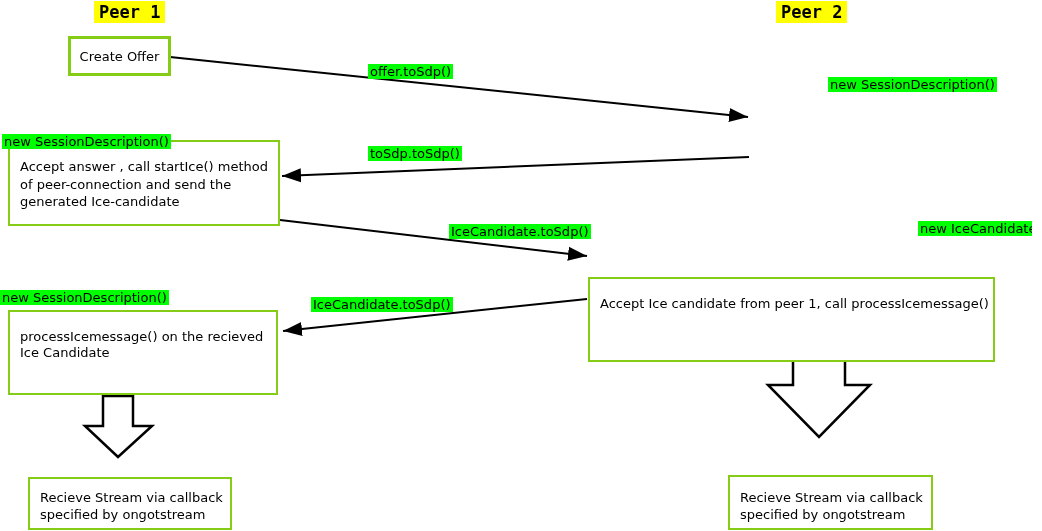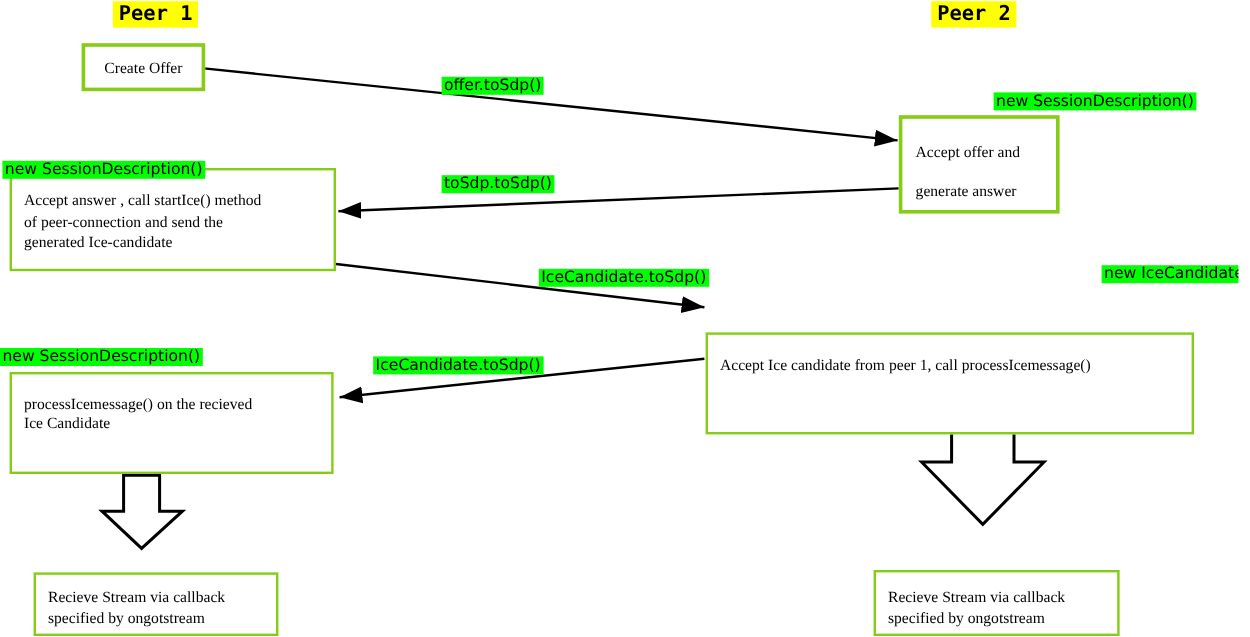--- a/index.html
+++ b/index.html
@@ -12,21 +12,20 @@
     overflow:hidden;
   }
   #connectors{position:absolute;left:0;top:0;width:1042px;height:531px;}
   .box{
     position:absolute;
     border:2px solid #84cc16;
     background:#fff;
     box-sizing:border-box;
     font-size:13px;
     line-height:17px;
-    font-family:Liberation Serif, serif;
   }
   .box .ln{display:block;white-space:nowrap;}
   .title{
     position:absolute;
     background:#ffff00;
     font-family:"DejaVu Sans Mono", monospace;
     font-weight:bold;
     font-size:17px;
     padding:1px 5px;
     white-space:nowrap;
@@ -81,24 +80,20 @@
     <path d="M793,336 L845,336 L845,385 L870,385 L819,437 L768,385 L793,385 Z" fill="#fff" stroke="#000" stroke-width="2.5" stroke-linejoin="miter"></path>
   </svg>
 
   <div class="title" id="title-peer1">Peer 1</div>
   <div class="title" id="title-peer2">Peer 2</div>
 
   <div class="box" id="box-create-offer">
     <span>Create Offer</span>
   </div>
 
-  <div class="box" id="box-accept-offer">
-    <span class="ln">Accept offer and</span>
-    <span class="ln">generate answer</span>
-  </div>
 
   <div class="box" id="box-accept-answer">
     <span class="ln">Accept answer , call startIce() method</span>
     <span class="ln">of peer-connection and send the</span>
     <span class="ln">generated Ice-candidate</span>
   </div>
 
   <div class="box" id="box-accept-ice-p2">
     <span class="ln">Accept Ice candidate from peer 1, call processIcemessage()</span>
   </div>

